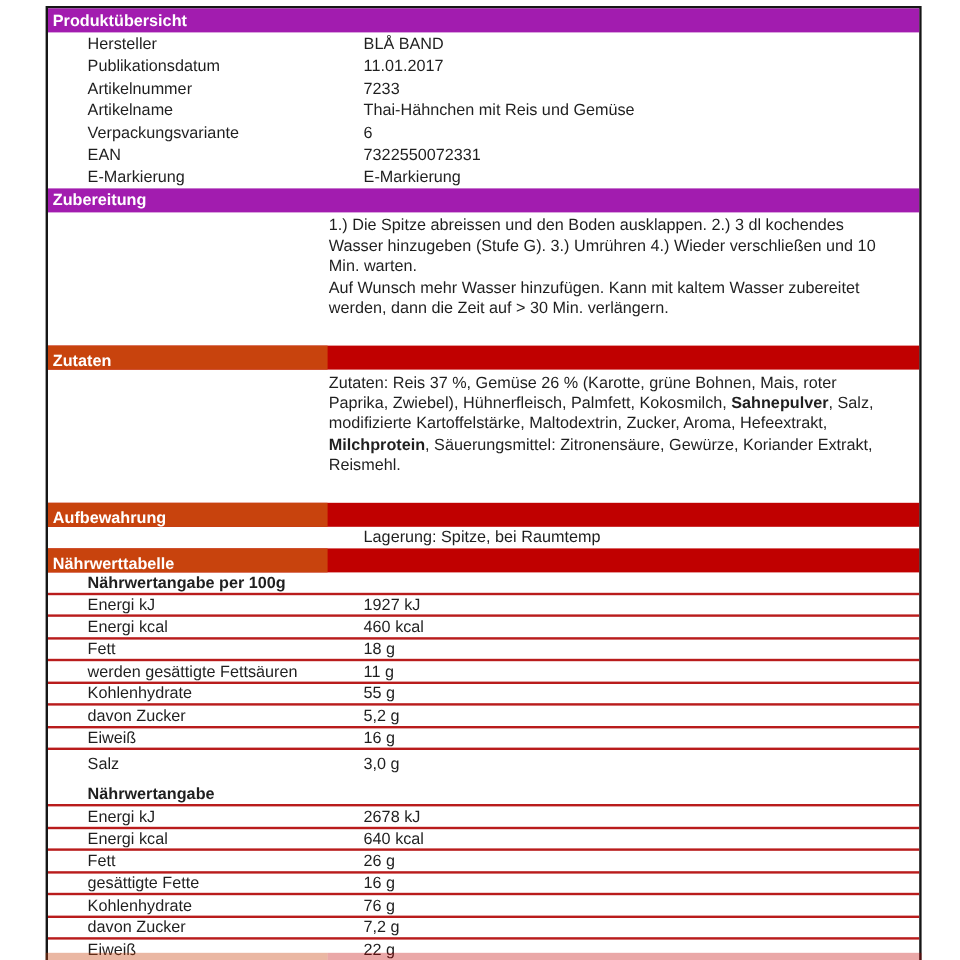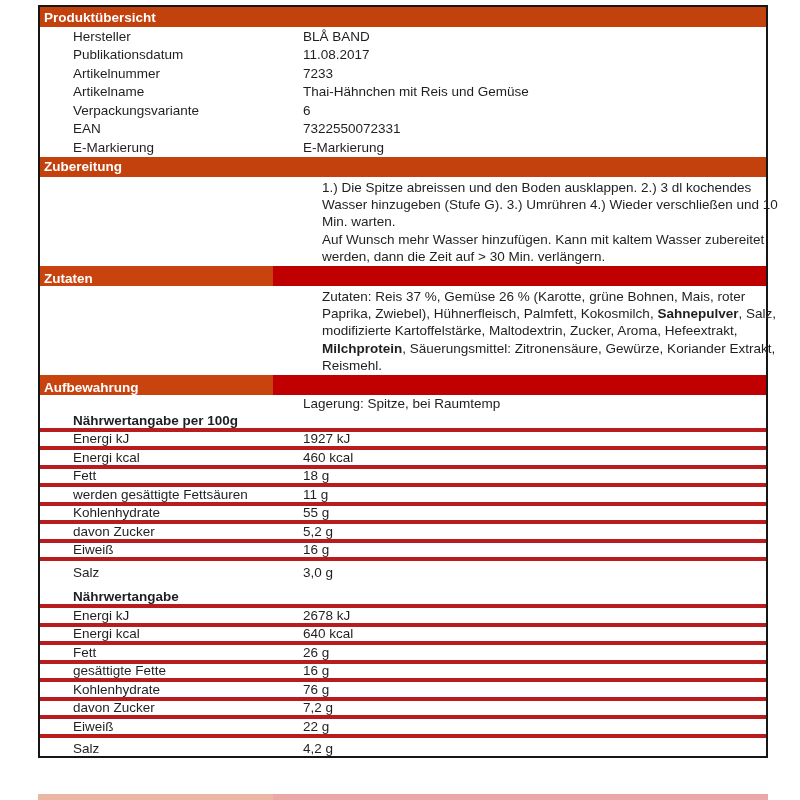--- a/index.html
+++ b/index.html
@@ -6,41 +6,41 @@
   body{
     width:800px;height:800px;background:#ffffff;position:relative;
     font-family:"Liberation Sans",sans-serif;color:#1f1f1f;overflow:hidden;
   }
   .sheet{
     position:absolute;left:38px;top:5px;width:726px;
     border:2px solid #161616;background:#ffffff;box-sizing:content-box;
   }
   .sec-header{
     height:20px;display:flex;align-items:center;
-    background:#c2410c;color:#ffffff;font-weight:bold;font-size:13.5px;
+    background:#a21caf;color:#ffffff;font-weight:bold;font-size:13.5px;
   }
   .sec-header .htext{padding-left:4px;white-space:nowrap;}
   .sec-header.split{background:#C00000;padding:0;}
   .sec-header.split .left-cell{
     width:233px;height:100%;background:#C8430D;
     display:flex;align-items:flex-end;box-sizing:border-box;flex-shrink:0;
   }
   .row{
     display:flex;height:18.5px;align-items:center;font-size:13.5px;
     box-sizing:border-box;
     padding-left:29px;
   }
   .cell{white-space:nowrap;overflow:visible;}
   .cell.label{width:233px;padding-left:4px;box-sizing:border-box;flex-shrink:0;}
   .cell.value{padding-left:1px;}
-  .nrow{border-bottom:4px solid #b91c1c;}
+  .nrow{border-bottom:2px solid #b91c1c;}
   .nrow.last{border-bottom:none;align-items:flex-end;}
   .bold-row{font-weight:bold;}
   .text-block{
-    padding:2px 0 0 234px;font-size:13.5px;line-height:17.4px;margin-left:48px;
+    padding:2px 0 22px 234px;font-size:13.5px;line-height:17.4px;
   }
   .text-block .para{width:462px;}
   .text-block b{font-weight:bold;}
   .gap-row{height:10px;}
   .cut-strip{
     position:absolute;left:38px;top:794px;width:730px;height:6px;display:flex;
   }
   .cut-strip .l{width:235px;background:rgba(200,67,13,0.38);}
   .cut-strip .r{flex:1;background:rgba(192,0,0,0.34);}
 </style>
@@ -53,21 +53,21 @@
     <span class="htext">Produktübersicht</span>
   </div>
 
   <div id="overview-rows">
       <div class="row">
         <div class="cell label">Hersteller</div>
         <div class="cell value">BLÅ BAND</div>
       </div>
       <div class="row">
         <div class="cell label">Publikationsdatum</div>
-        <div class="cell value">11.08.2017</div>
+        <div class="cell value">11.01.2017</div>
       </div>
       <div class="row">
         <div class="cell label">Artikelnummer</div>
         <div class="cell value">7233</div>
       </div>
       <div class="row">
         <div class="cell label">Artikelname</div>
         <div class="cell value">Thai-Hähnchen mit Reis und Gemüse</div>
       </div>
       <div class="row">
@@ -107,20 +107,25 @@
     <div class="left-cell">
       <span class="htext">Aufbewahrung</span>
     </div>
   </div>
 
   <div class="row">
     <div class="cell label"></div>
     <div class="cell value">Lagerung: Spitze, bei Raumtemp</div>
   </div>
 
+  <div class="sec-header split">
+    <div class="left-cell">
+      <span class="htext">Nährwerttabelle</span>
+    </div>
+  </div>
 
   <div class="row nrow bold-row">
     <div class="cell label">Nährwertangabe per 100g</div>
   </div>
   <div id="nutrition-rows-0">
       <div class="row nrow">
         <div class="cell label">Energi kJ</div>
         <div class="cell value">1927 kJ</div>
       </div>
       <div class="row nrow">

